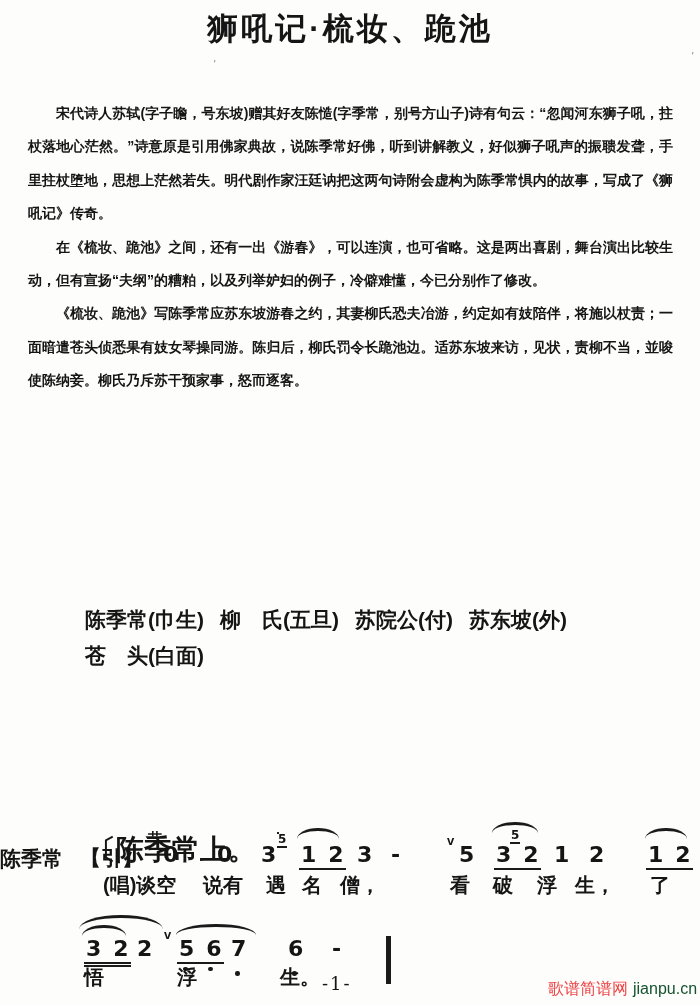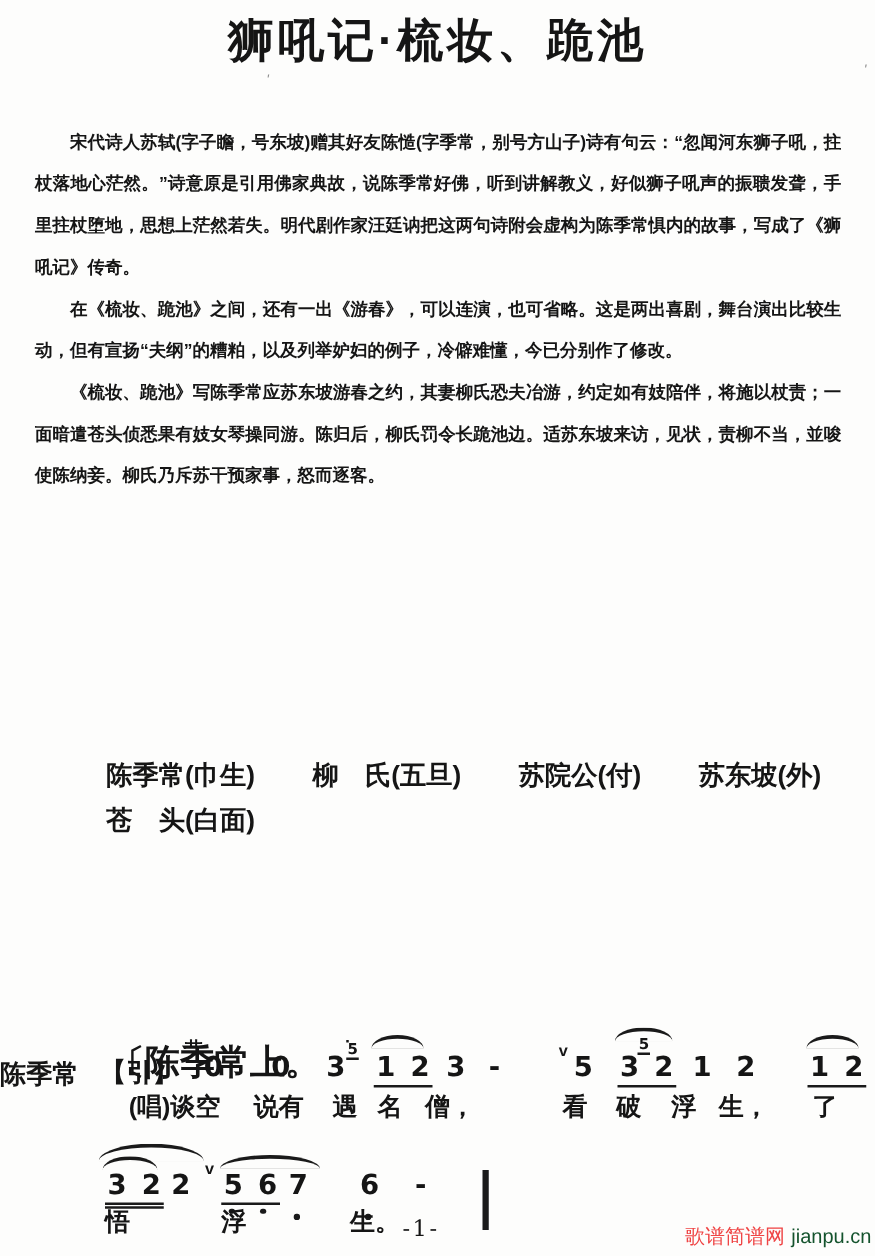--- a/index.html
+++ b/index.html
@@ -4,32 +4,32 @@
 <style>
   html,body{margin:0;padding:0;}
   body{background:#e8e8e8;font-family:"Liberation Sans",sans-serif;}
   .page{
     position:relative;width:700px;height:1005px;margin:0 auto;
     background:#fdfdfc;overflow:hidden;color:#151515;
   }
   
   .title{
     position:absolute;top:8px;left:0;width:700px;margin:0;
-    text-align:center;font-size:37px;font-weight:700;letter-spacing:3px;
+    text-align:center;font-size:31px;font-weight:700;letter-spacing:3px;
   }
   
   .intro{
     position:absolute;top:97px;left:28px;width:645px;
     font-size:14px;font-weight:700;line-height:33.4px;
     text-align:justify;
   }
   .intro p{margin:0;text-indent:2em;}
   
   .cast-row{
-    position:absolute;left:85px;display:flex;gap:46px;
+    position:absolute;left:85px;display:flex;gap:16px;
     font-size:21px;font-weight:700;white-space:nowrap;justify-content:flex-end;
   }
   .cast-row.r1{top:606px;}
   .cast-row.r2{top:642px;}
   
   .scene-title{
     position:absolute;top:728px;left:0;width:700px;margin:0;
     text-align:center;font-size:27px;font-weight:700;
   }
   .stage-direction{

